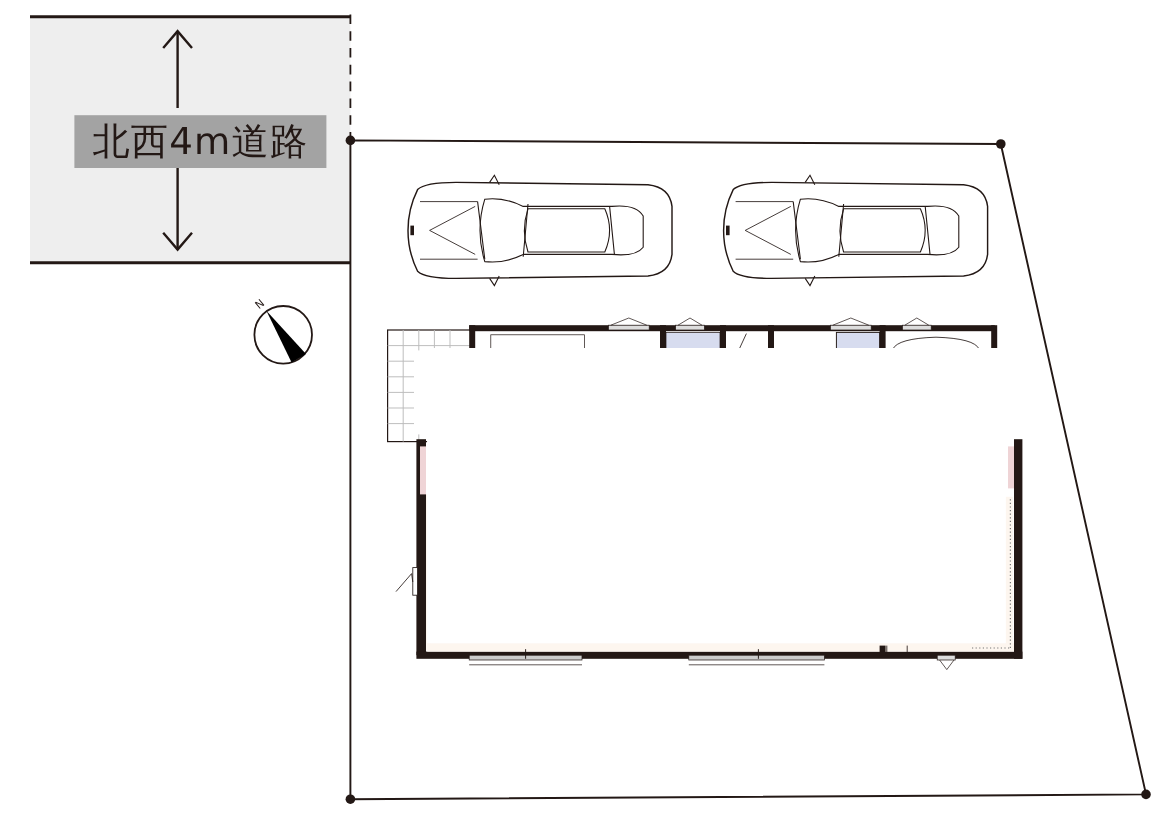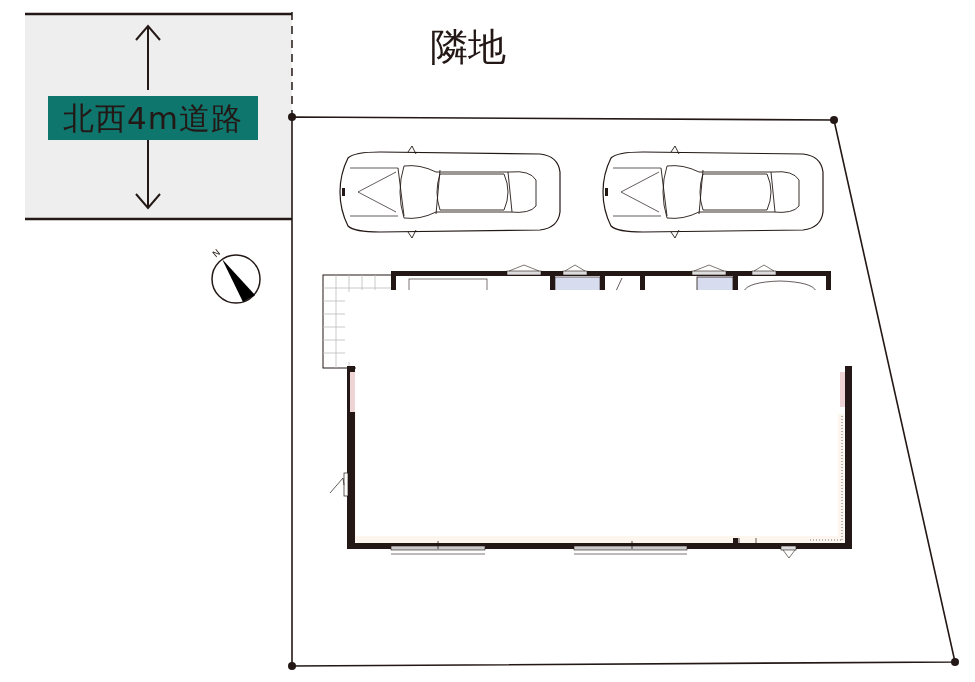--- a/index.html
+++ b/index.html
@@ -1,22 +1,22 @@
 <!DOCTYPE html>
 <html><head>
 <meta charset="utf-8">
 <style>
   html, body { margin: 0; padding: 0; background: #ffffff; }
   body { width: 975px; height: 682px; position: relative; overflow: hidden;
          font-family: "DejaVu Sans", sans-serif; }
   #stage { position: absolute; left: 0; top: 0; width: 975px; height: 682px; }
   .road-label {
-    position: absolute; left: 48px; top: 96px; width: 210px; height: 44px;
+    position: absolute; left: 62px; top: 96px; width: 210px; height: 44px;
     font-size: 31px; color: #231815; letter-spacing: 1px; text-align: center;
-    line-height: 44px; background: #0f766e;
+    line-height: 44px; background: #a3a3a3;
   }
   .neighbor-label {
     position: absolute; left: 430px; top: 22px;
     font-size: 38px; color: #231815; line-height: 50px;
   }
 </style>
 </head>
 <body>
 
 <div id="stage">
@@ -147,14 +147,13 @@
       <polyline points="330,493 343,478 344,485" fill="none" stroke="#231815" stroke-width="0.7"></polyline>
     </g>
 
     <rect x="356" y="292" width="482" height="244" fill="#ffffff"></rect>
     <rect x="345" y="292" width="12" height="70" fill="#ffffff"></rect>
   </g>
 
 </svg>
 
   <div class="road-label">北西4m道路</div>
-  <div class="neighbor-label">隣地</div>
 </div>
 
 </body></html>

